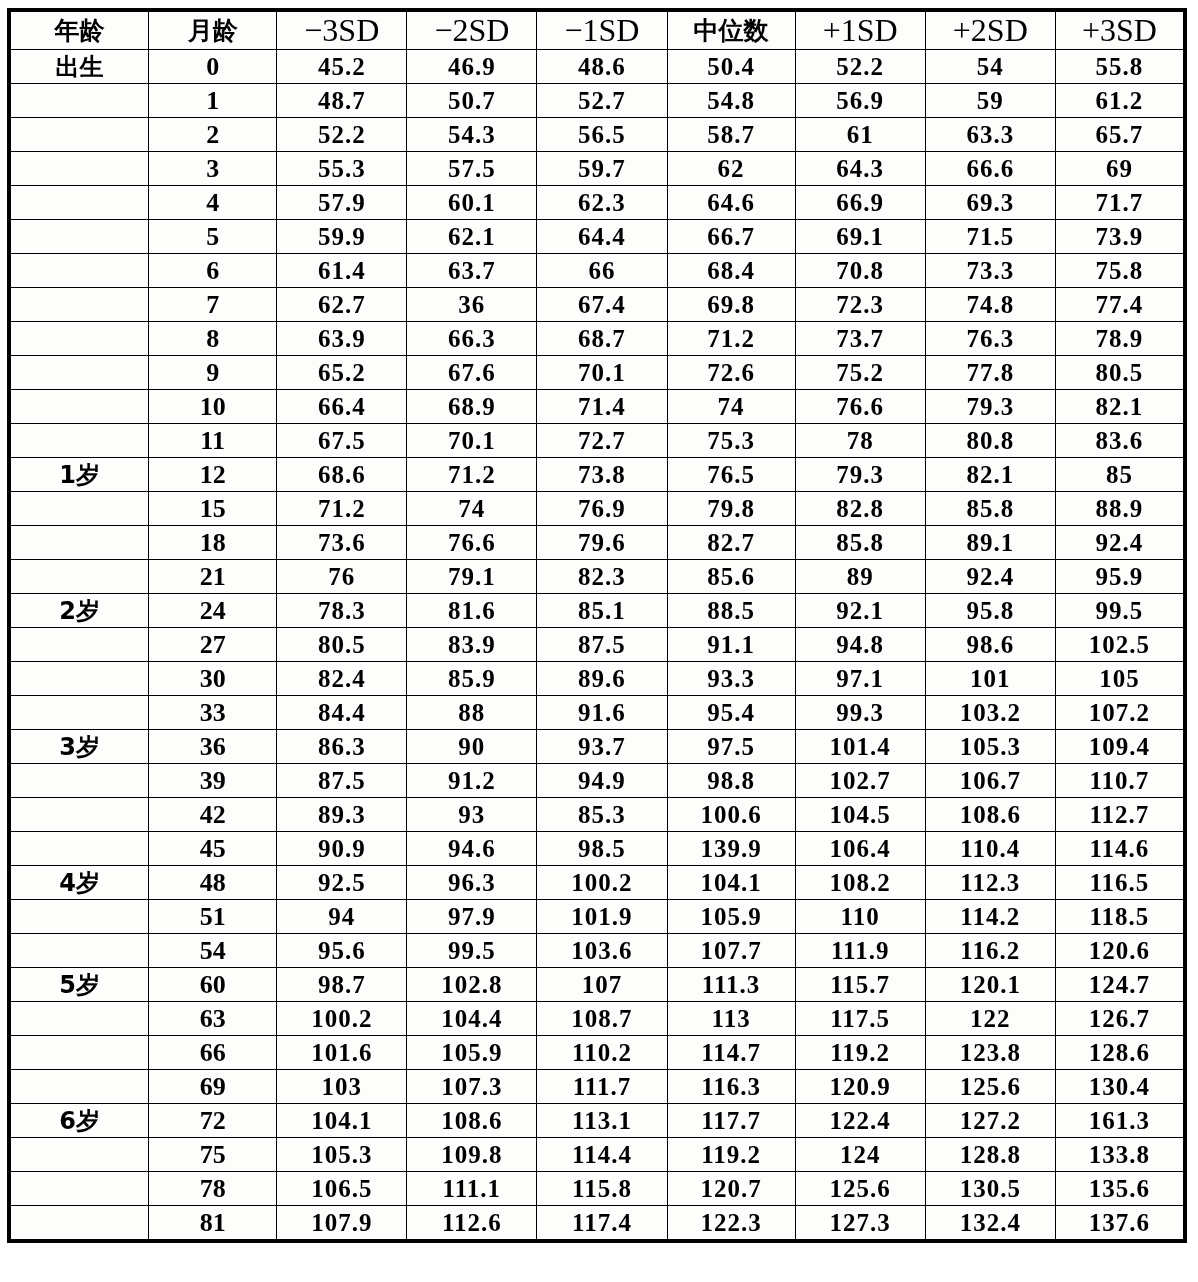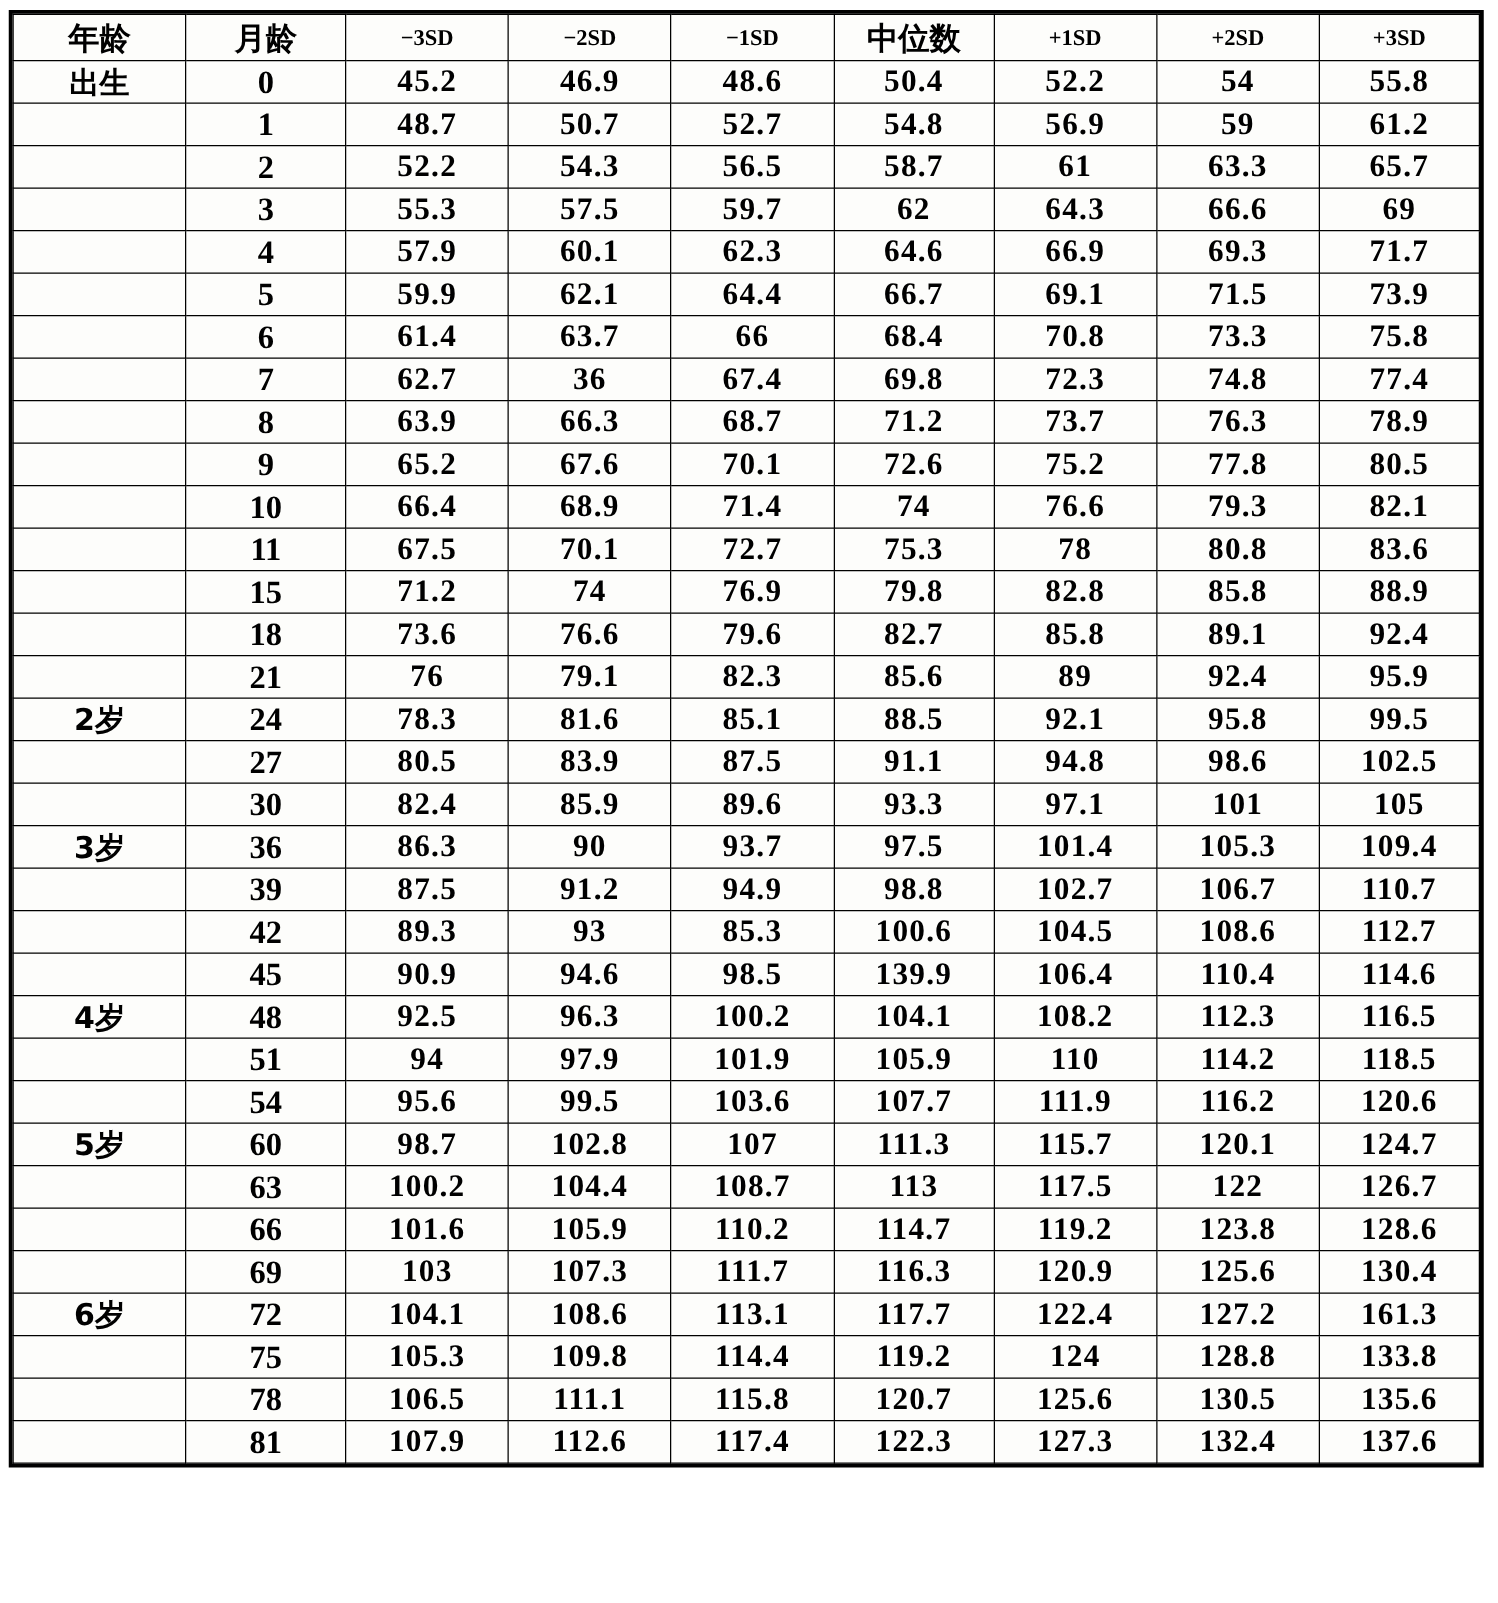--- a/index.html
+++ b/index.html
@@ -48,22 +48,22 @@
     font-size: 26px;
     letter-spacing: 0px;
   }
   thead th.cjk {
     font-family: "DejaVu Sans", "Liberation Sans", sans-serif;
     font-size: 25px;
     font-weight: bold;
   }
   thead th.sd {
     font-family: "Liberation Serif", "DejaVu Serif", serif;
-    font-size: 18px;
-    font-weight: bold;
+    font-size: 32px;
+    font-weight: normal;
   }
   tbody td {
     height: 33px;
     font-size: 25px;
   }
   td.age {
     font-family: "DejaVu Sans", "Liberation Sans", sans-serif;
     font-size: 24px;
     font-weight: bold;
   }
@@ -242,20 +242,31 @@
           <td class="month">11</td>
           <td class="val">67.5</td>
           <td class="val">70.1</td>
           <td class="val">72.7</td>
           <td class="val">75.3</td>
           <td class="val">78</td>
           <td class="val">80.8</td>
           <td class="val">83.6</td>
         </tr>
         <tr>
+          <td class="age">1岁</td>
+          <td class="month">12</td>
+          <td class="val">68.6</td>
+          <td class="val">71.2</td>
+          <td class="val">73.8</td>
+          <td class="val">76.5</td>
+          <td class="val">79.3</td>
+          <td class="val">82.1</td>
+          <td class="val">85</td>
+        </tr>
+        <tr>
           <td class="age"></td>
           <td class="month">15</td>
           <td class="val">71.2</td>
           <td class="val">74</td>
           <td class="val">76.9</td>
           <td class="val">79.8</td>
           <td class="val">82.8</td>
           <td class="val">85.8</td>
           <td class="val">88.9</td>
         </tr>
@@ -308,20 +319,31 @@
           <td class="month">30</td>
           <td class="val">82.4</td>
           <td class="val">85.9</td>
           <td class="val">89.6</td>
           <td class="val">93.3</td>
           <td class="val">97.1</td>
           <td class="val">101</td>
           <td class="val">105</td>
         </tr>
         <tr>
+          <td class="age"></td>
+          <td class="month">33</td>
+          <td class="val">84.4</td>
+          <td class="val">88</td>
+          <td class="val">91.6</td>
+          <td class="val">95.4</td>
+          <td class="val">99.3</td>
+          <td class="val">103.2</td>
+          <td class="val">107.2</td>
+        </tr>
+        <tr>
           <td class="age">3岁</td>
           <td class="month">36</td>
           <td class="val">86.3</td>
           <td class="val">90</td>
           <td class="val">93.7</td>
           <td class="val">97.5</td>
           <td class="val">101.4</td>
           <td class="val">105.3</td>
           <td class="val">109.4</td>
         </tr>

